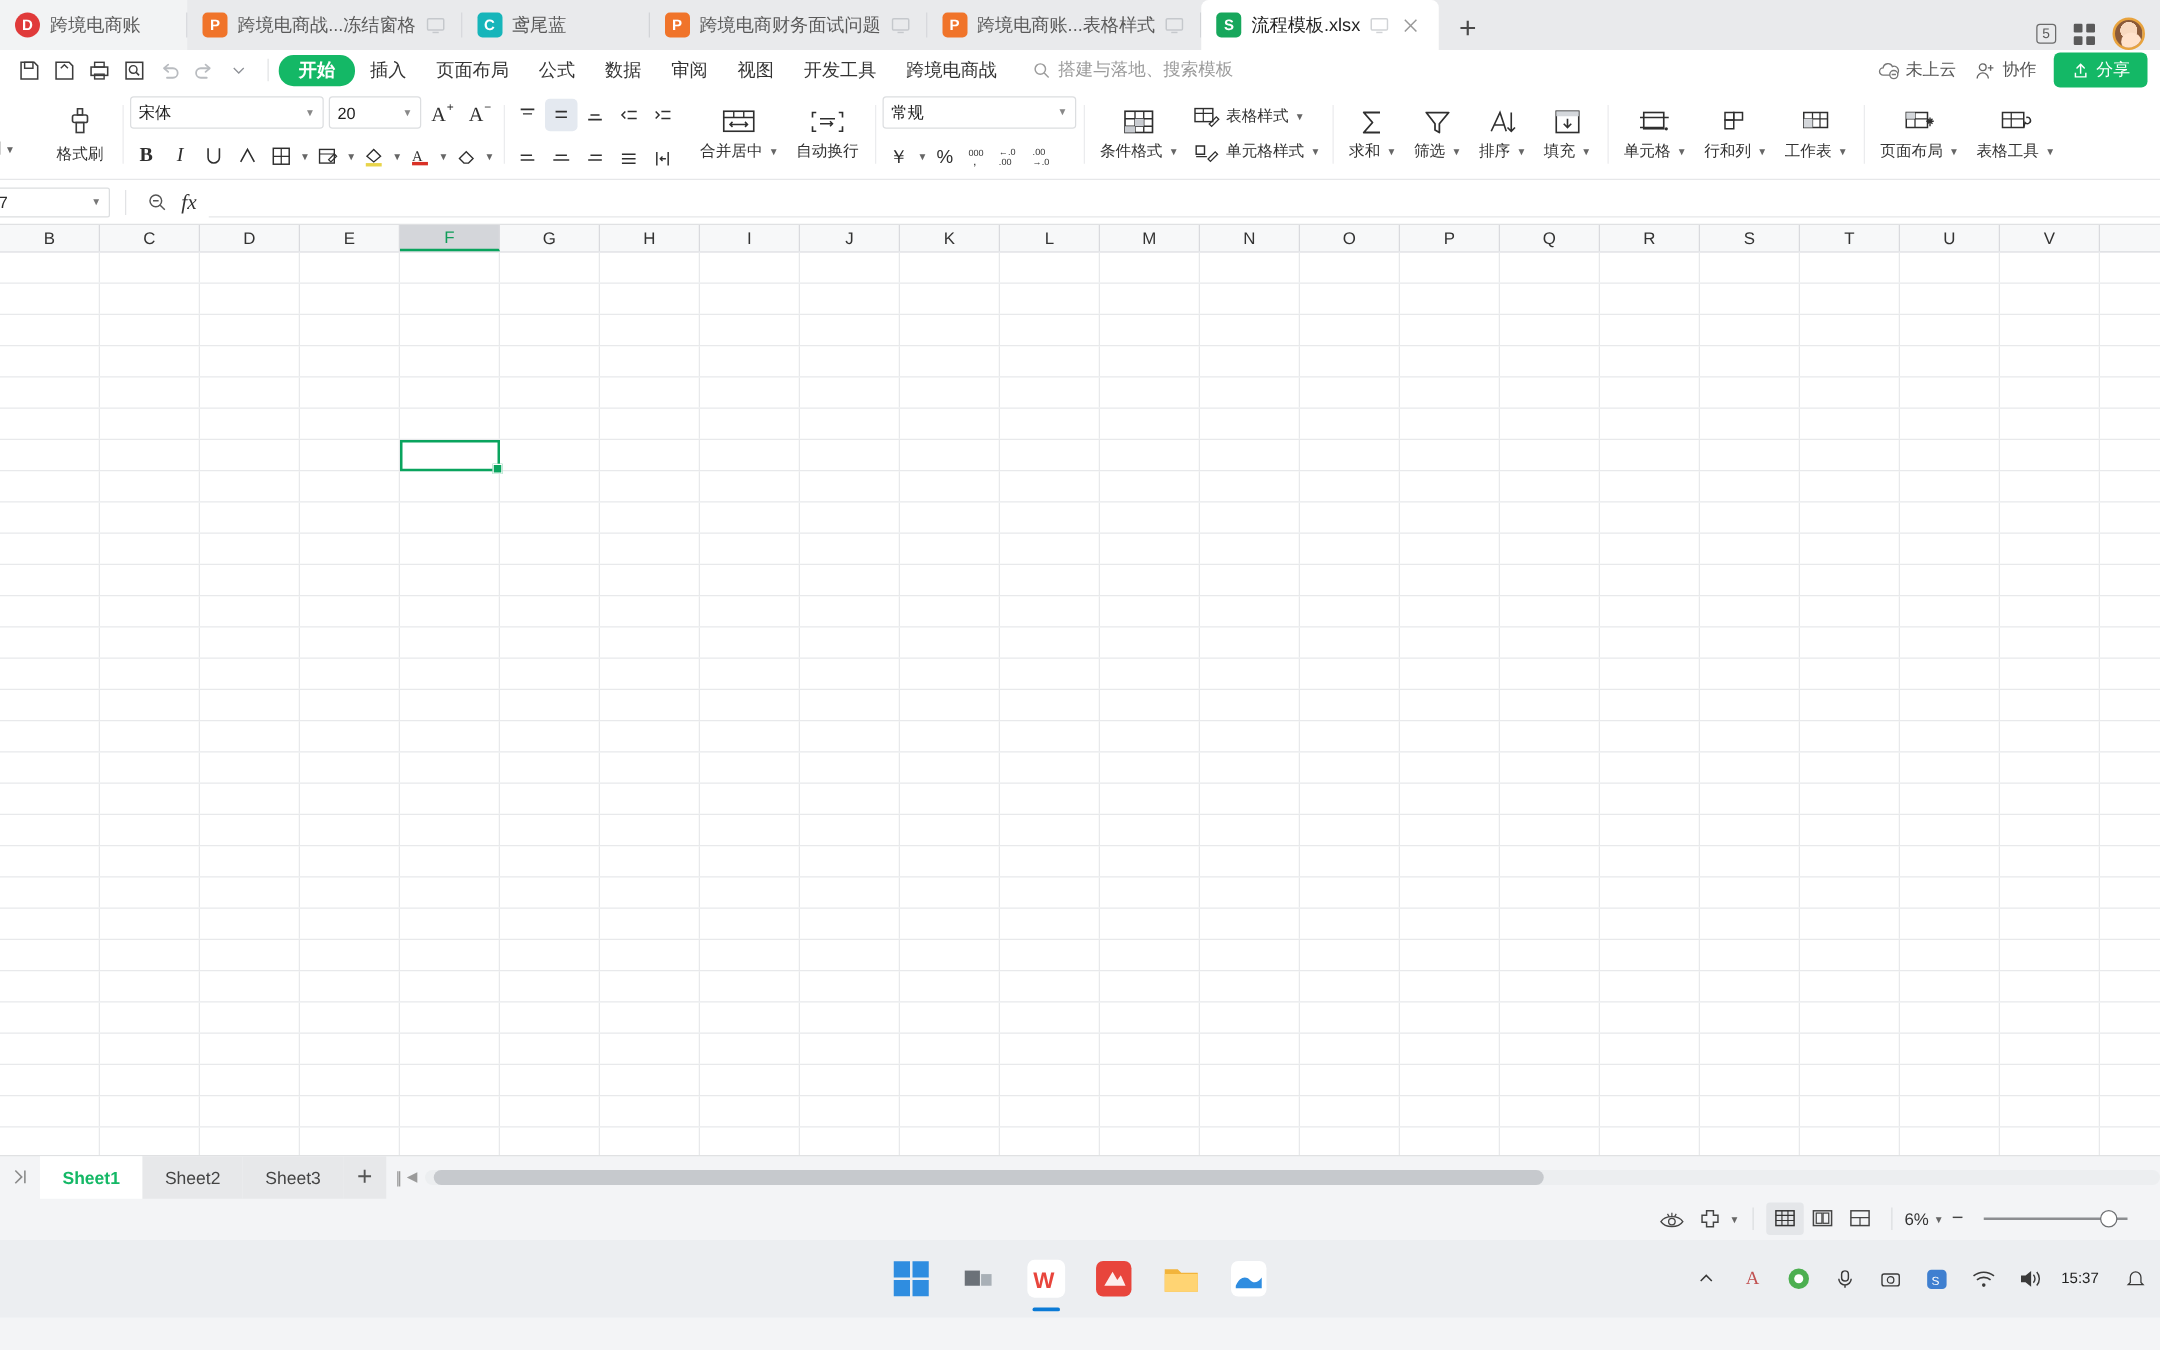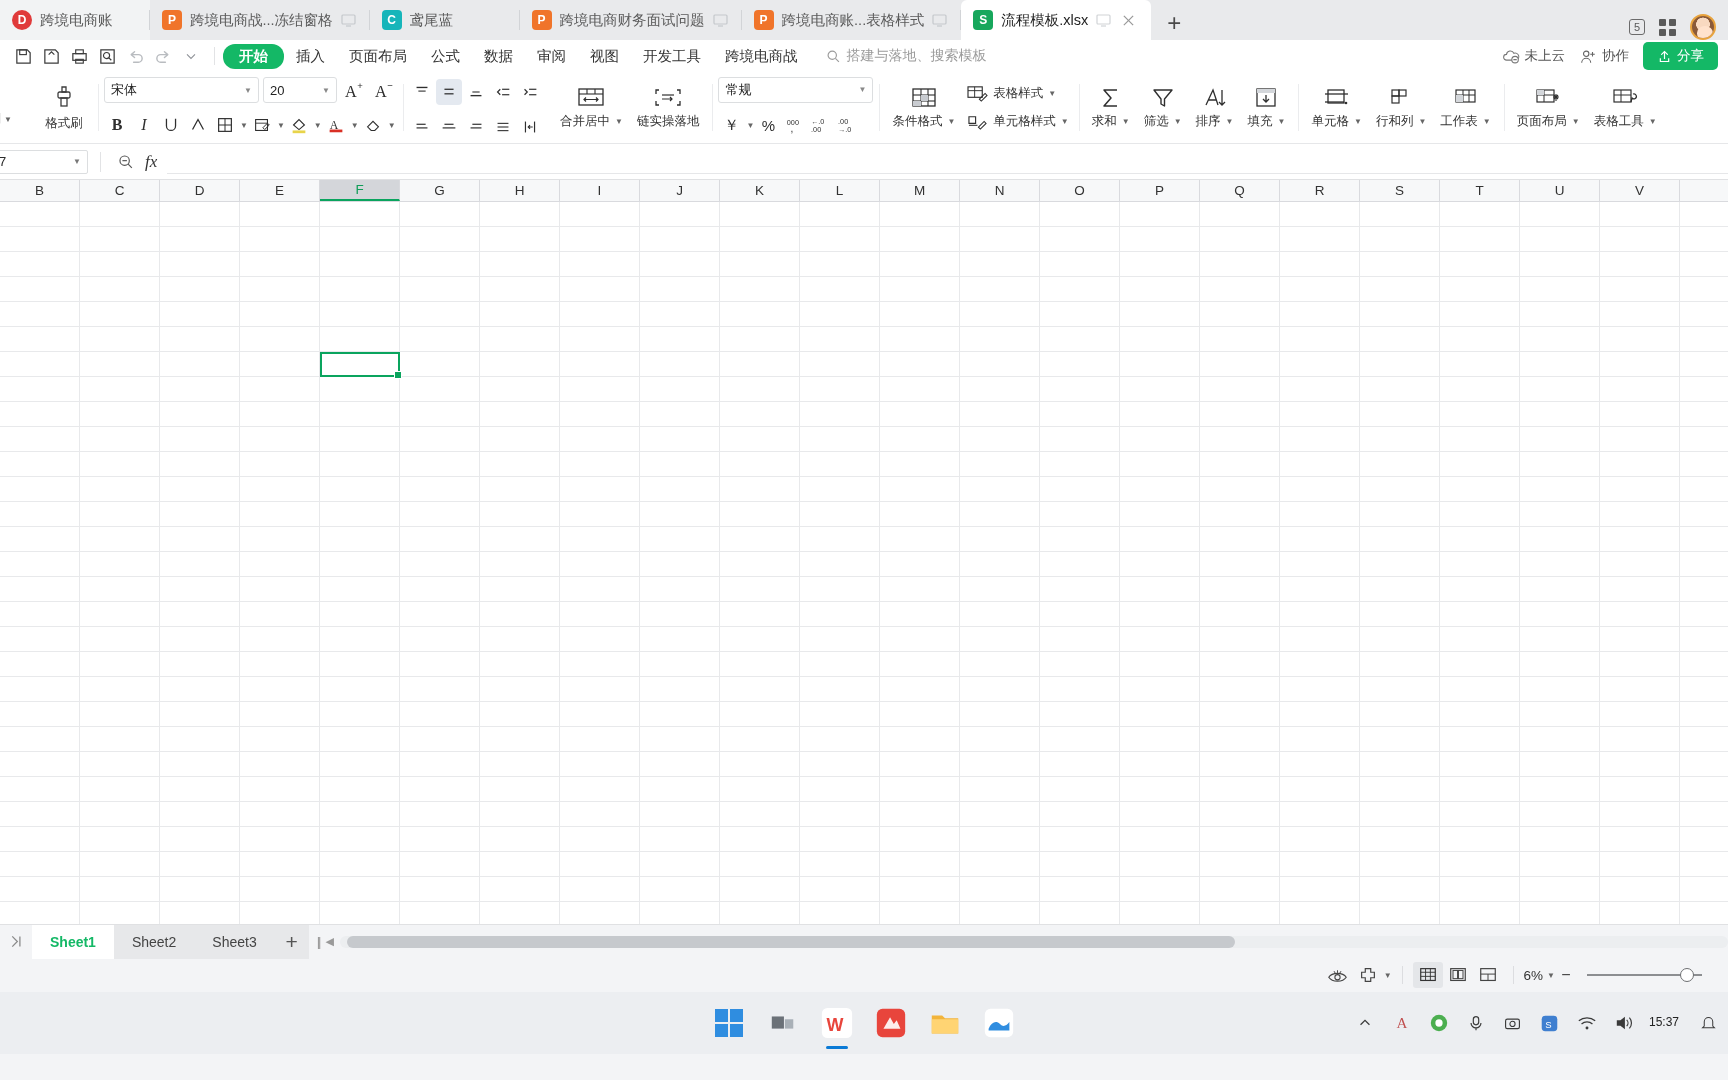--- a/index.html
+++ b/index.html
@@ -517,21 +517,21 @@
         <span>合并居中</span>
         <span class="caret">▼</span>
       </span>
     </div>
     <div class="mbtn">
       <svg viewBox="0 0 30 24" width="30" height="24">
           <path d="M6 4H3v4M24 4h3v4M6 19H3v-4M24 19h3v-4" fill="none" stroke="#2f2f2f" stroke-width="1.3"></path>
           <line x1="9" y1="9" x2="21" y2="9" stroke="#2f2f2f" stroke-width="1.2"></line>
           <path d="M9 13h9a2.5 2.5 0 010 0M9 13h10M17 11l2 2-2 2" fill="none" stroke="#2f2f2f" stroke-width="1.2"></path>
         </svg>
-      <span>链实操落地</span>
+      <span>自动换行</span>
     </div>
   </div>
 
   <div class="rgroup">
     <div style="display:flex;flex-direction:column;justify-content:center;height:62px;gap:6px;">
       <span class="fsel" style="width:155px">
         <span>常规</span>
         <span class="cv">▼</span>
       </span>
       <div class="fmtbar">

